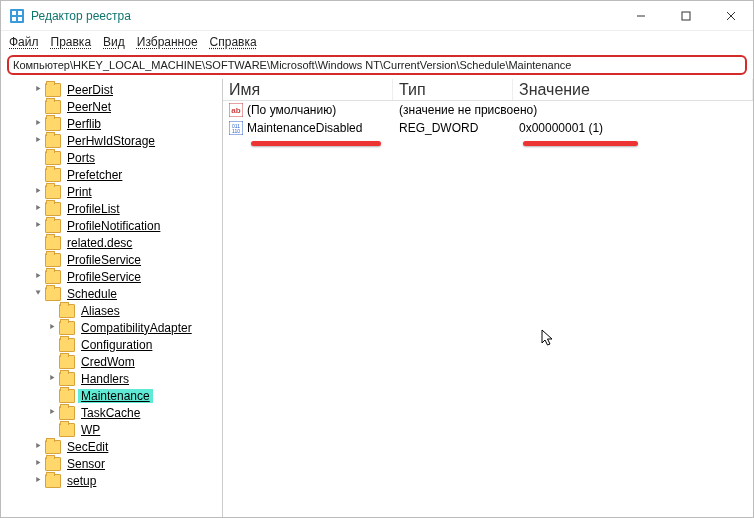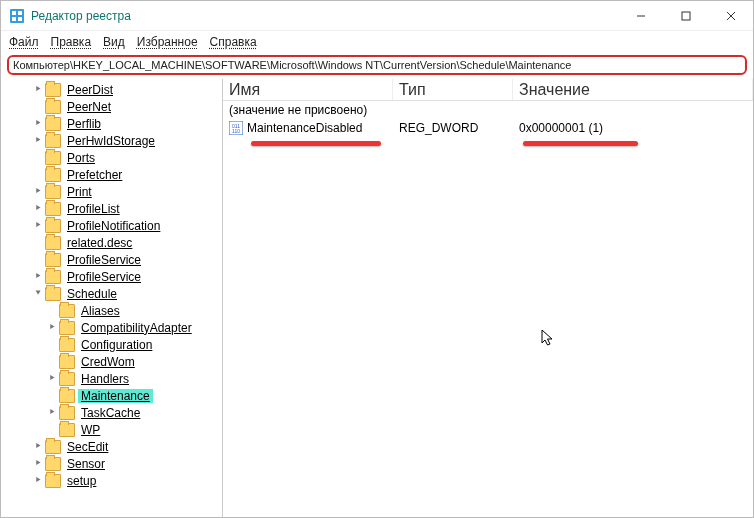--- a/index.html
+++ b/index.html
@@ -204,20 +204,27 @@
       </div>
     </div>
   <div class="values">
     <div class="vheader">
       <div class="col col-name">Имя</div>
       <div class="col col-type">Тип</div>
       <div class="col col-val">Значение</div>
     </div>
     <div id="vbody">
         <div class="vrow">
+          <div class="cell col-name">
+            <svg class="regicon" viewBox="0 0 14 14">
+              <rect x="0" y="0" width="14" height="14" fill="#fff" stroke="#c44" stroke-width="1"></rect>
+              <text x="7" y="10" font-size="8" text-anchor="middle" fill="#c44" font-weight="bold">ab</text>
+            </svg>
+            <span>(По умолчанию)</span>
+          </div>
           <div class="cell col-val">
             <span>(значение не присвоено)</span>
           </div>
         </div>
         <div class="vrow">
           <div class="cell col-name">
             <svg class="regicon" viewBox="0 0 14 14">
               <rect x="0" y="0" width="14" height="14" fill="#fff" stroke="#36c" stroke-width="1"></rect>
               <text x="7" y="7" font-size="5" text-anchor="middle" fill="#36c">011</text>
               <text x="7" y="12" font-size="5" text-anchor="middle" fill="#36c">110</text>

